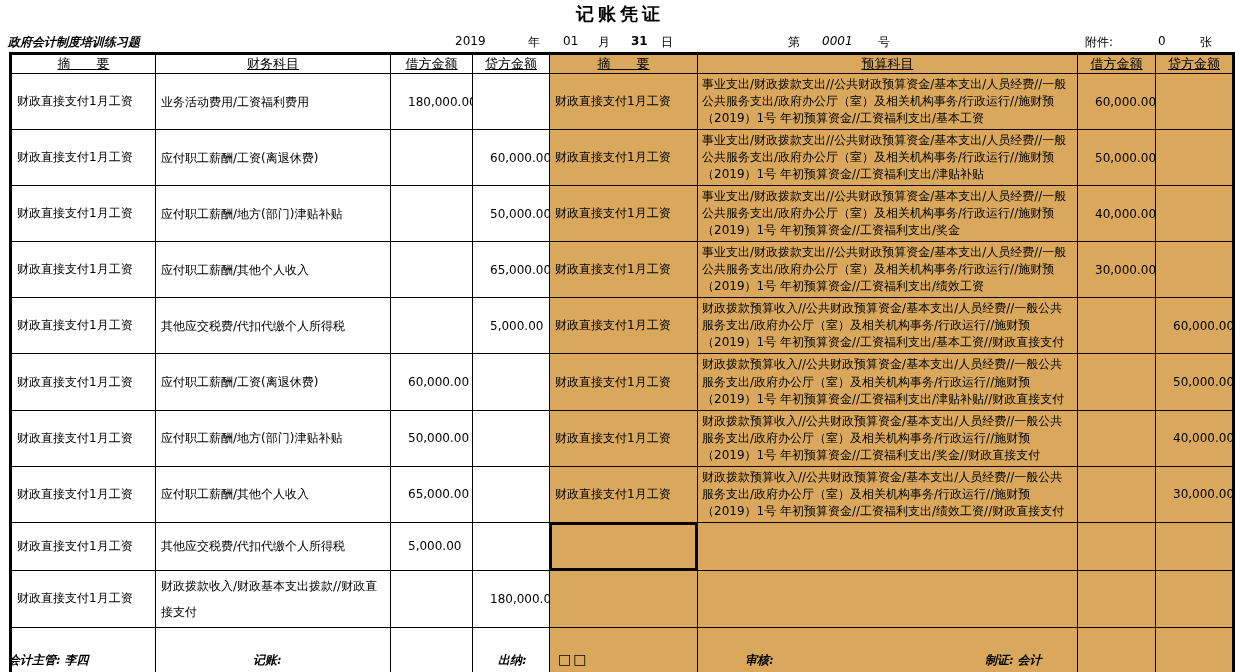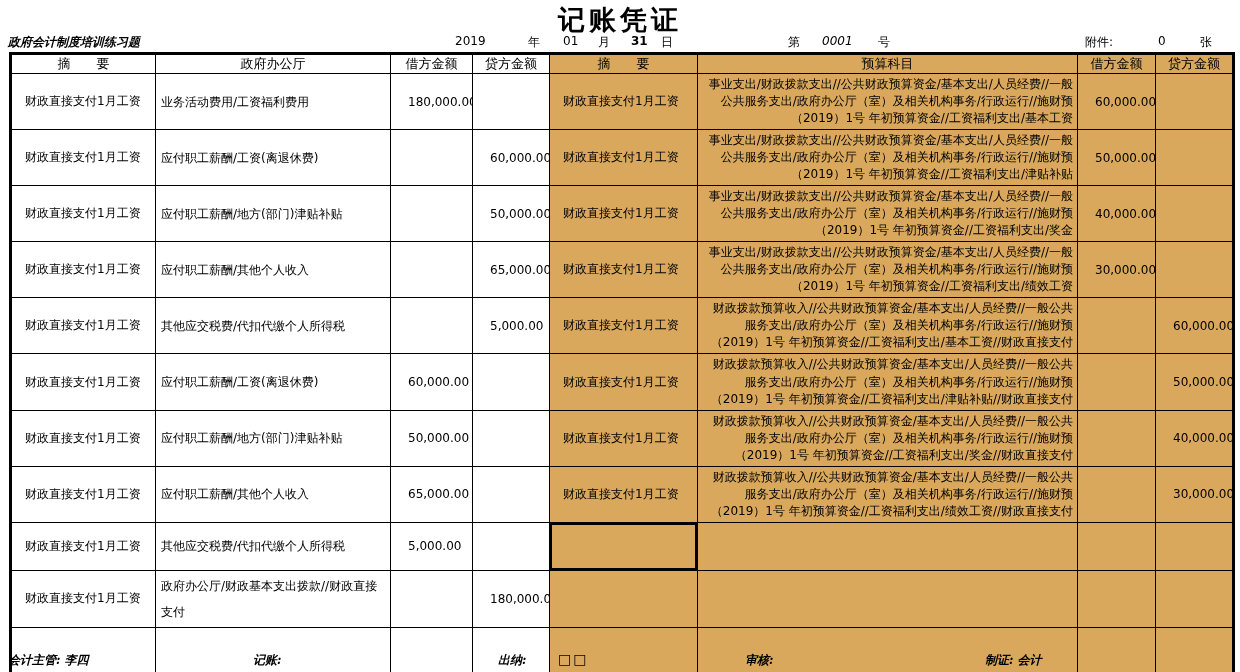--- a/index.html
+++ b/index.html
@@ -5,50 +5,50 @@
   html,body{margin:0;padding:0;}
   body{
     width:1240px;height:672px;background:#ffffff;position:relative;
     font-family:"DejaVu Sans","Liberation Sans",sans-serif;color:#000;
     overflow:hidden;
   }
   .abs{position:absolute;}
   
   .page-title{
     top:2px;left:0;width:1240px;text-align:center;
-    font-size:27px;font-weight:bold;letter-spacing:4px;
+    font-size:18px;font-weight:bold;letter-spacing:4px;
   }
   
   .info-row{top:34px;left:0;width:1240px;height:18px;font-size:12px;}
   .info-row .it{font-style:italic;font-family:"DejaVu Serif","Liberation Serif",serif;font-weight:bold;}
   
   table.voucher{
     position:absolute;left:9px;top:52px;width:1223px;
     border-collapse:collapse;table-layout:fixed;
     border:3px solid #000;
   }
   table.voucher th, table.voucher td{
     border:1px solid #000;overflow:hidden;vertical-align:middle;
     font-weight:normal;box-sizing:border-box;
   }
-  thead tr{height:18px;}
+  thead tr{height:18px;text-decoration:underline;}
   tbody tr{height:51px;}
   tbody tr:nth-child(1){height:52px;}
   tbody tr:nth-child(3){height:52px;}
   tbody tr:nth-child(5){height:52px;}
   tbody tr:nth-child(7){height:52px;}
   tbody tr:nth-child(8){height:50px;}
   tbody tr:nth-child(9){height:48px;}
   tbody tr:nth-child(10){height:52px;}
   tbody tr:nth-child(11){height:49px;}
   .c-h{font-size:13px;font-weight:bold;text-align:center;padding:0 2px;}
-  .c-sum{font-size:12px;text-align:left;padding:0 13px;}
+  .c-sum{font-size:12px;text-align:left;padding:0 5px;}
   .c-acct{font-size:12px;text-align:left;padding:2px 5px;line-height:26px;}
   .c-amt{font-size:12px;text-align:right;padding:0 17px;white-space:nowrap;}
-  .c-bud{font-size:12px;text-align:right;padding:2px 4px;line-height:1.42;}
+  .c-bud{font-size:12px;text-align:left;padding:2px 4px;line-height:1.42;}
   .orange{background:var(--accent,#D9A85C);}
   td.selected{box-shadow:inset 0 0 0 2px #000;}
   
   .sign-row{top:652px;left:0;width:1240px;height:20px;font-size:12px;}
   .sign-row span{font-style:italic;font-family:"DejaVu Serif","Liberation Serif",serif;font-weight:bold;}
   .sign-row .boxes{font-style:normal;font-family:"DejaVu Sans",sans-serif;font-weight:normal;font-size:14px;letter-spacing:2px;}
 </style>
 </head>
 <body>
 
@@ -77,21 +77,21 @@
       <col style="width:82px">
       <col style="width:77px">
     <col style="width:148px">
       <col style="width:380px">
       <col style="width:78px">
       <col style="width:78px">
   </colgroup>
   <thead>
     <tr>
       <th class="c-h">摘　　要</th>
-      <th class="c-h">政府办公厅</th>
+      <th class="c-h">财务科目</th>
       <th class="c-h">借方金额</th>
       <th class="c-h">贷方金额</th>
       <th class="c-h orange">摘　　要</th>
       <th class="c-h orange">预算科目</th>
       <th class="c-h orange">借方金额</th>
       <th class="c-h orange">贷方金额</th>
     </tr>
   </thead>
   <tbody>
       <tr>
@@ -179,21 +179,21 @@
         <td class="c-acct">其他应交税费/代扣代缴个人所得税</td>
         <td class="c-amt">5,000.00</td>
         <td class="c-amt"></td>
         <td class="c-sum orange selected"></td>
         <td class="c-bud orange"></td>
         <td class="c-amt orange"></td>
         <td class="c-amt orange"></td>
       </tr>
       <tr>
         <td class="c-sum">财政直接支付1月工资</td>
-        <td class="c-acct">政府办公厅/财政基本支出拨款//财政直接支付</td>
+        <td class="c-acct">财政拨款收入/财政基本支出拨款//财政直接支付</td>
         <td class="c-amt"></td>
         <td class="c-amt">180,000.00</td>
         <td class="c-sum orange"></td>
         <td class="c-bud orange"></td>
         <td class="c-amt orange"></td>
         <td class="c-amt orange"></td>
       </tr>
       <tr>
         <td class="c-sum"></td>
         <td class="c-acct"></td>

